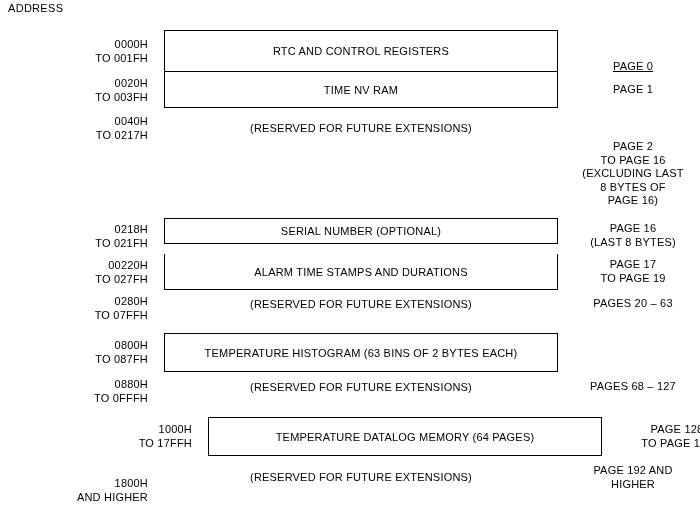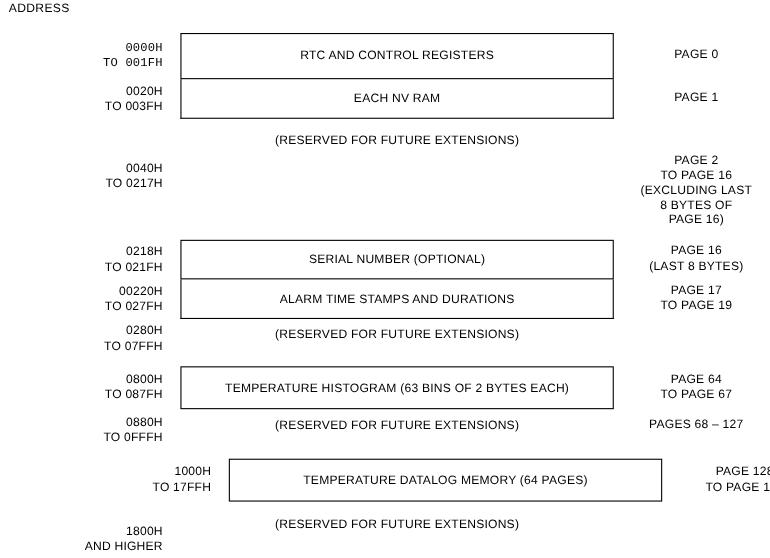--- a/index.html
+++ b/index.html
@@ -76,72 +76,71 @@
     letter-spacing: 0.2px;
     white-space: pre-line;
   }
 </style>
 </head>
 <body>
 
 <div id="address-header">ADDRESS</div>
 
 <div class="row" style="top:30px;height:42px;">
-  <div class="addr" style="top:7px;font-family:Liberation Mono, monospace;">0000H
+  <div class="addr" style="top:7px;">0000H
 TO 001FH</div>
   <div class="center-col boxed" style="top:0;height:42px;">RTC AND CONTROL REGISTERS</div>
-  <div class="pages" style="top:14px;">PAGE 0</div>
+  <div class="pages" style="top:30px;text-decoration:underline;">PAGE 0</div>
 </div>
 
 <div class="row" style="top:72px;height:36px;padding-left:27px;">
   <div class="addr" style="top:4px;">0020H
 TO 003FH</div>
-  <div class="center-col boxed joined-below" style="top:0;height:36px;">EACH NV RAM</div>
+  <div class="center-col boxed joined-below" style="top:0;height:36px;">TIME NV RAM</div>
   <div class="pages" style="top:11px;">PAGE 1</div>
 </div>
 
 <div class="row" style="top:114px;height:90px;">
-  <div class="addr" style="top:0;margin-top:32px;">0040H
+  <div class="addr" style="top:0;">0040H
 TO 0217H</div>
   <div class="center-col" style="top:0;height:28px;">(RESERVED FOR FUTURE EXTENSIONS)</div>
   <div class="pages" style="top:26px;">PAGE 2
 TO PAGE 16
 (EXCLUDING LAST
 8 BYTES OF
 PAGE 16)</div>
 </div>
 
 <div class="row" style="top:218px;height:36px;text-decoration:underline;">
   <div class="addr" style="top:4px;">0218H
 TO 021FH</div>
-  <div class="center-col boxed" style="top:0;height:36px;">SERIAL NUMBER (OPTIONAL)</div>
+  <div class="center-col boxed" style="top:0;height:26px;">SERIAL NUMBER (OPTIONAL)</div>
   <div class="pages" style="top:4px;">PAGE 16
 (LAST 8 BYTES)</div>
 </div>
 
 <div class="row" style="top:254px;height:36px;">
   <div class="addr" style="top:4px;">00220H
 TO 027FH</div>
   <div class="center-col boxed joined-below" style="top:0;height:36px;">ALARM TIME STAMPS AND DURATIONS</div>
   <div class="pages" style="top:4px;">PAGE 17
 TO PAGE 19</div>
 </div>
 
 <div class="row" style="top:294px;height:36px;">
   <div class="addr" style="top:0;">0280H
 TO 07FFH</div>
   <div class="center-col" style="top:0;height:20px;">(RESERVED FOR FUTURE EXTENSIONS)</div>
+  <div class="pages" style="top:3px;">PAGES 20 – 63</div>
 </div>
 
 <div class="row" style="top:333px;height:39px;">
   <div class="addr" style="top:5px;">0800H
 TO 087FH</div>
   <div class="center-col boxed" style="top:0;height:39px;">TEMPERATURE HISTOGRAM (63 BINS OF 2 BYTES EACH)</div>
-  <div class="pages" style="top:6px;">PAGE 64
-TO PAGE 67</div>
 </div>
 
 <div class="row" style="top:377px;height:36px;">
   <div class="addr" style="top:0;">0880H
 TO 0FFFH</div>
   <div class="center-col" style="top:0;height:20px;">(RESERVED FOR FUTURE EXTENSIONS)</div>
   <div class="pages" style="top:3px;">PAGES 68 – 127</div>
 </div>
 
 <div class="row" style="top:417px;height:39px;margin-left:44px;">
@@ -149,13 +148,15 @@
 TO 17FFH</div>
   <div class="center-col boxed" style="top:0;height:39px;">TEMPERATURE DATALOG MEMORY (64 PAGES)</div>
   <div class="pages" style="top:6px;">PAGE 128
 TO PAGE 191</div>
 </div>
 
 <div class="row" style="top:464px;height:36px;">
   <div class="addr" style="top:12px;">1800H
 AND HIGHER</div>
   <div class="center-col" style="top:0;height:26px;">(RESERVED FOR FUTURE EXTENSIONS)</div>
+  <div class="pages" style="top:0;">PAGE 192 AND
+HIGHER</div>
 </div>
 
 </body></html>

